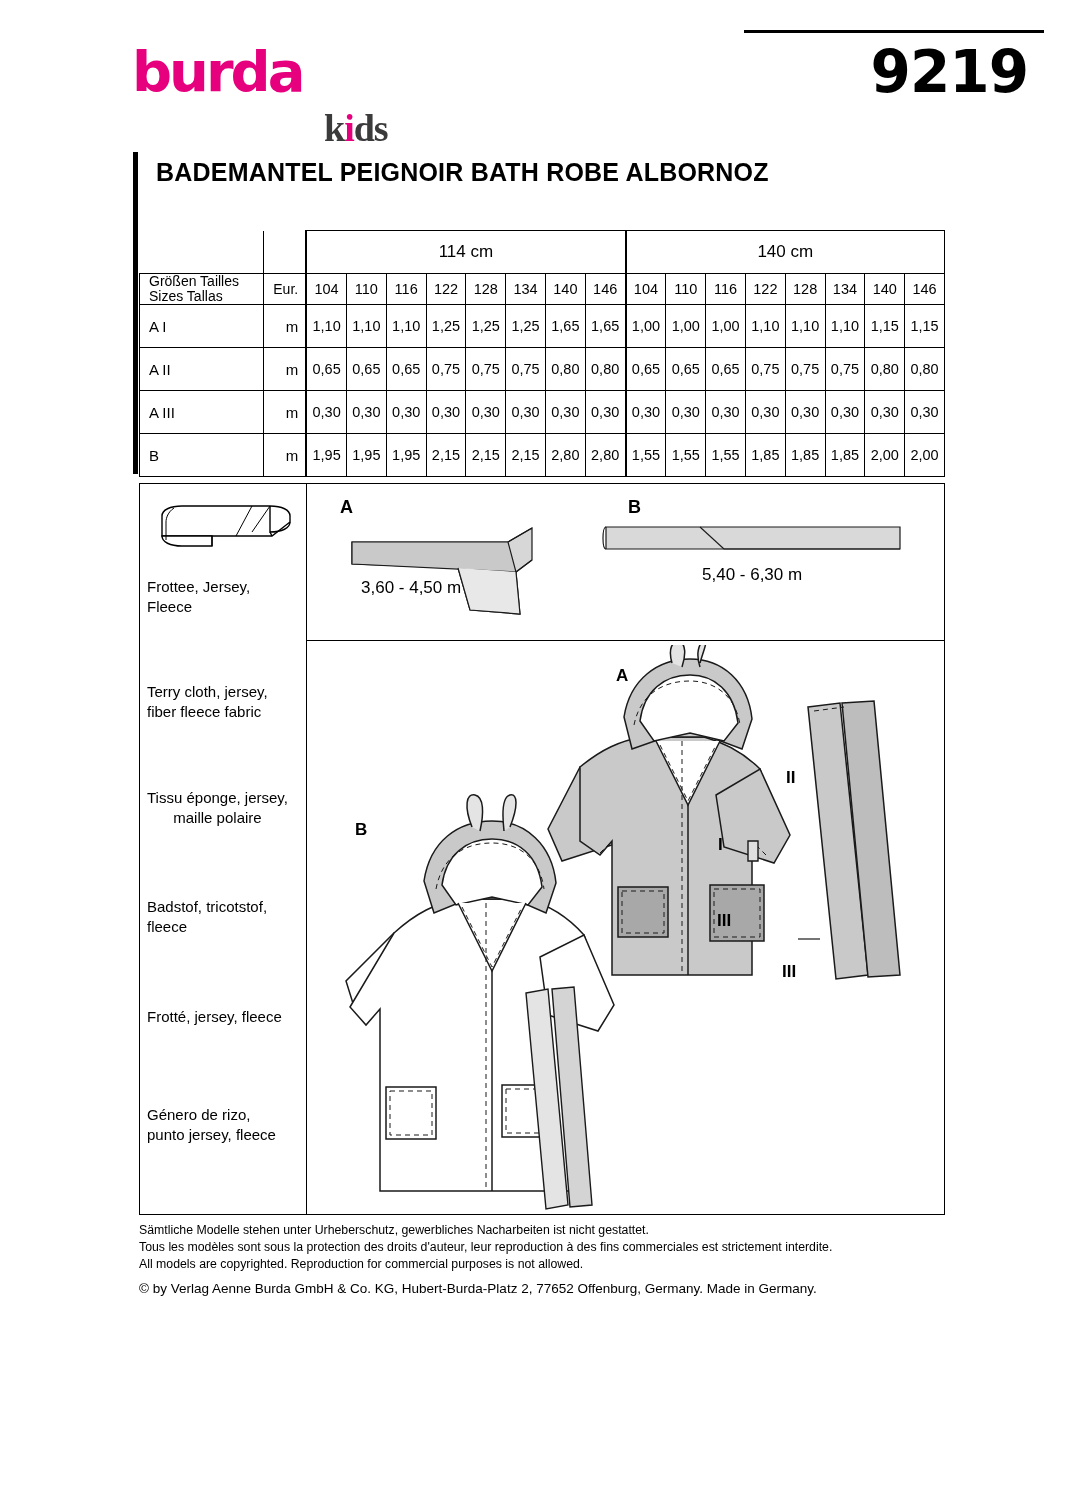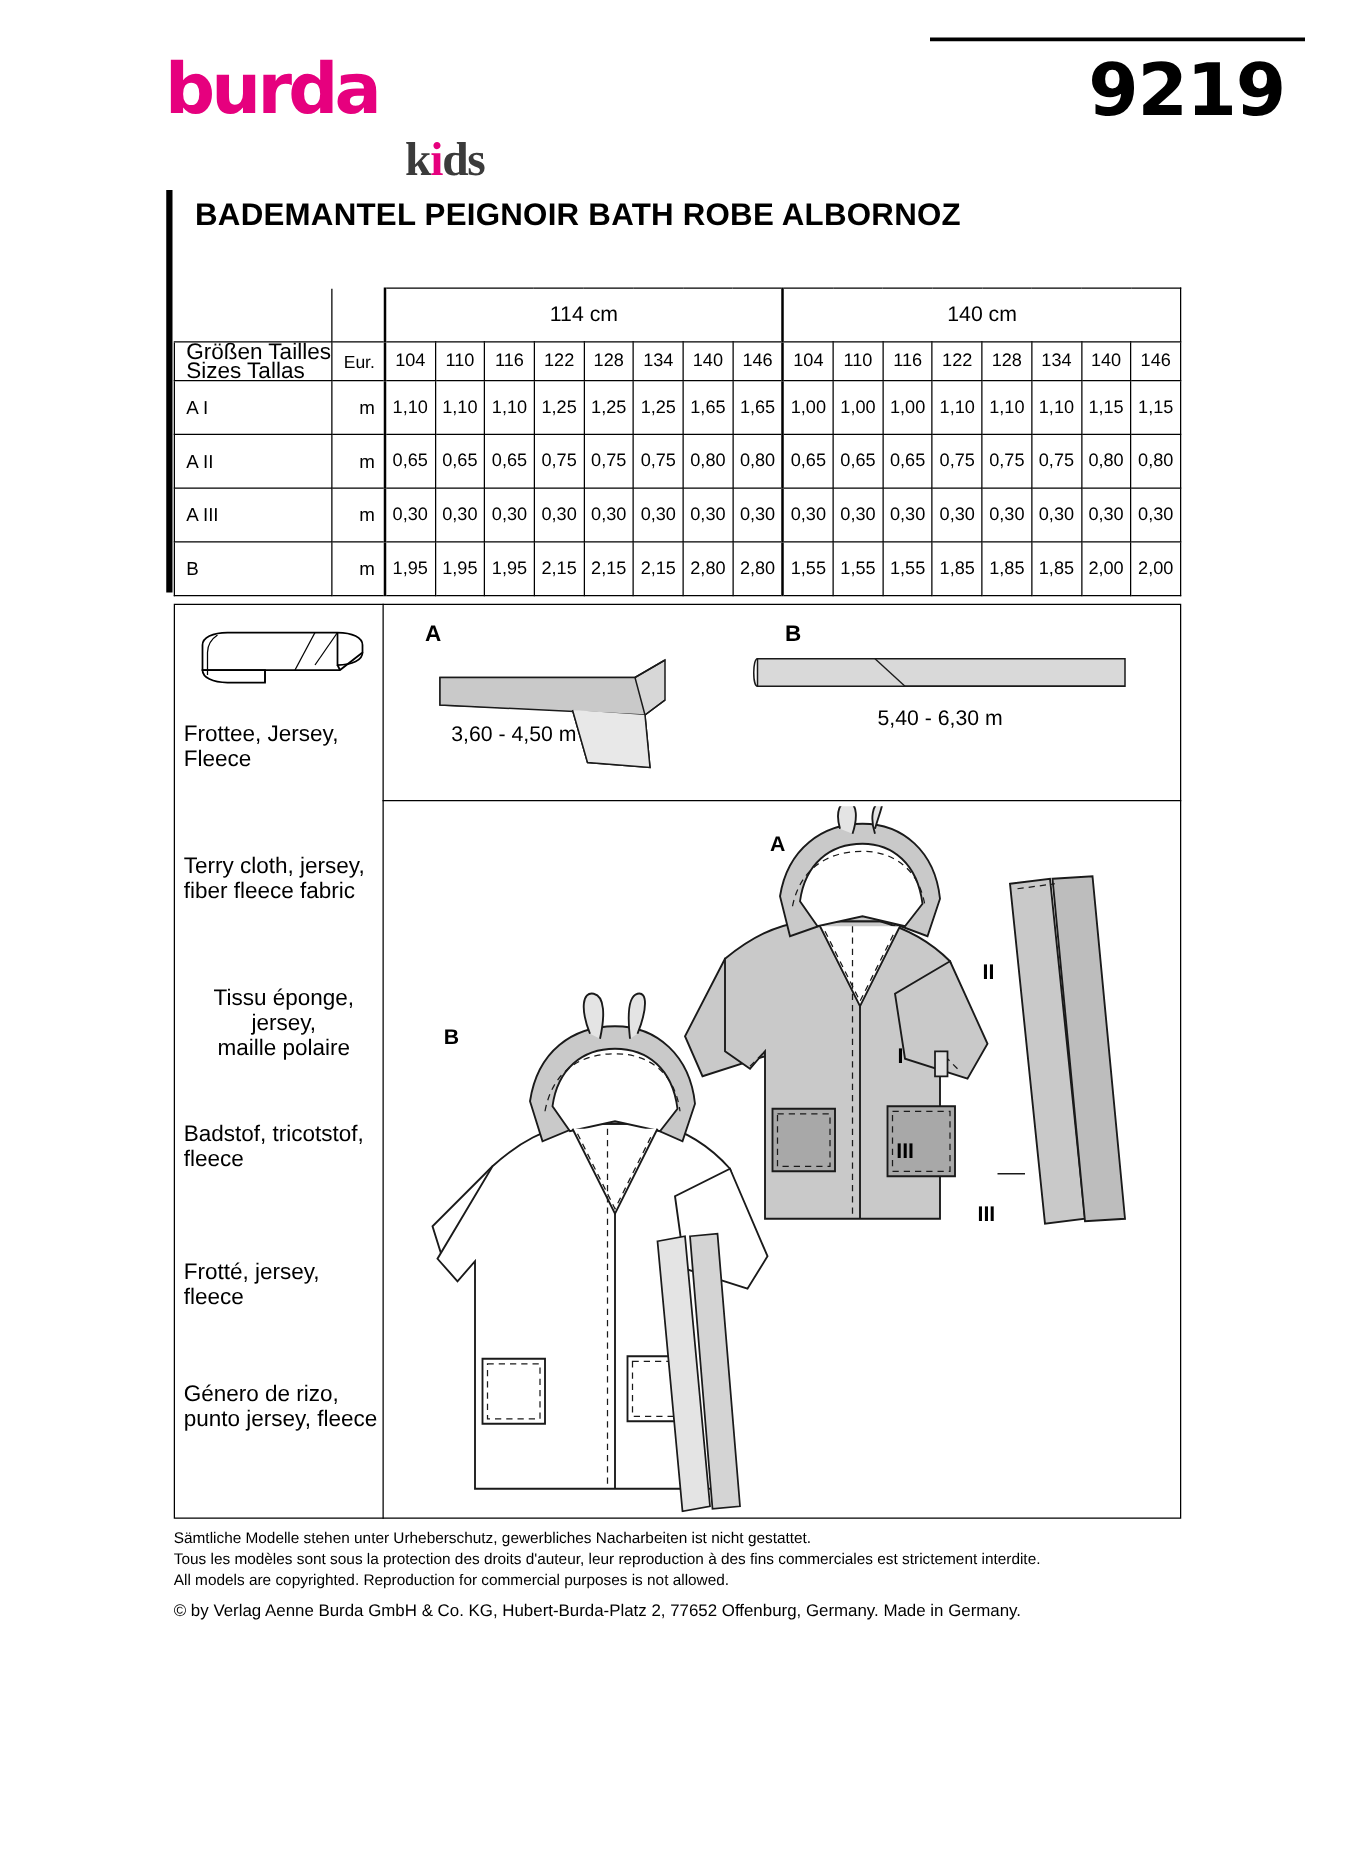--- a/index.html
+++ b/index.html
@@ -145,21 +145,21 @@
     padding-right: 7px;
     font-size: 14px;
   }
   .size-table .num {
     width: 41px;
     font-size: 14.5px;
   }
   .size-table .sizes-label {
     text-align: left;
     padding-left: 9px;
-    font-size: 18px;
+    font-size: 14px;
     line-height: 15px;
     margin-top: 24px;
   }
   .size-table tr.headrow td {
     height: 42px;
   }
   .size-table .grp-sep {
     border-left: 2px solid #000;
   }
 
@@ -190,21 +190,21 @@
     border-top: 1.5px solid #000;
   }
 
   .fabric-list {
     position: absolute;
     left: 147px;
     top: 492px;
     width: 160px;
   }
   .fabric-item {
-    font-size: 18px;
+    font-size: 15px;
     line-height: 20px;
     margin-bottom: 0;
     position: absolute;
   }
 
   .layout-label {
     position: absolute;
     font-weight: bold;
     font-size: 18px;
   }

